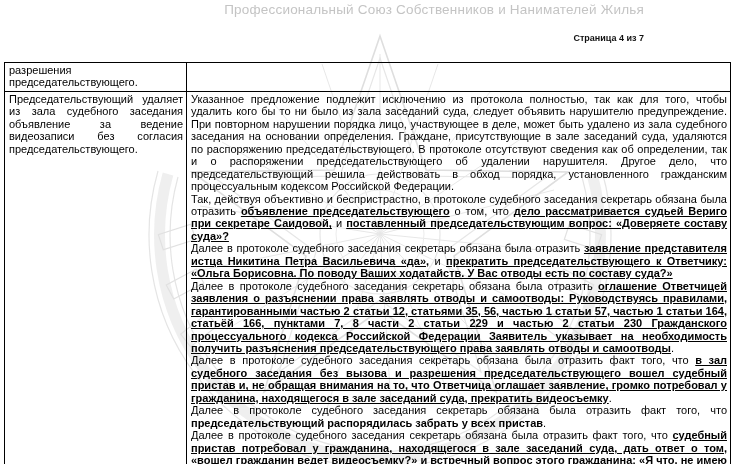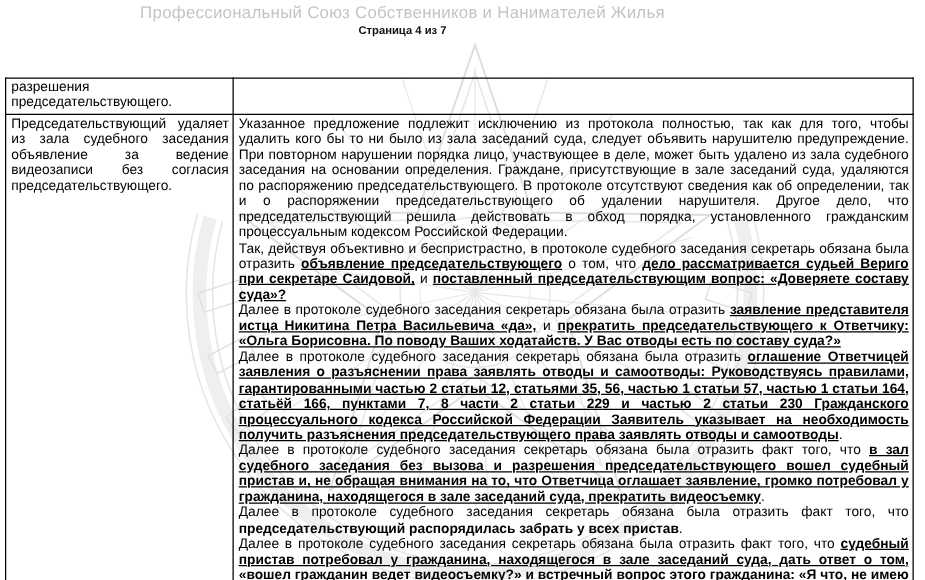--- a/index.html
+++ b/index.html
@@ -4,27 +4,27 @@
 <style>
   html, body { margin: 0; padding: 0; }
   body {
     width: 740px; height: 464px;
     background: #ffffff;
     position: relative;
     overflow: hidden;
     font-family: "Liberation Sans", "DejaVu Sans", sans-serif;
     color: #000;
   }
-  .page-header { position: absolute; top: 0; left: 0; width: 644px; text-align: center; z-index: 3; }
+  .page-header { position: absolute; top: 0; left: 0; width: 644px; text-align: right; z-index: 3; }
   .org-title {
     font-size: 13.5px; line-height: 15px; margin-top: 2px;
     color: #c4c4c4; font-weight: 400; letter-spacing: 0.2px;
   }
   .page-label {
-    font-size: 9px; line-height: 10px; margin-top: 2px;
+    font-size: 9px; line-height: 10px; margin-top: 16px;
     color: #111; font-weight: 700;
   }
   .watermark {
     position: absolute; left: 130px; top: 24px; width: 500px; height: 440px;
     z-index: 1; pointer-events: none;
   }
   table.protocol {
     position: absolute; left: 4px; top: 38px; width: 727px;
     border-collapse: collapse; table-layout: fixed;
     z-index: 2; background: transparent; margin-top: 24px;

